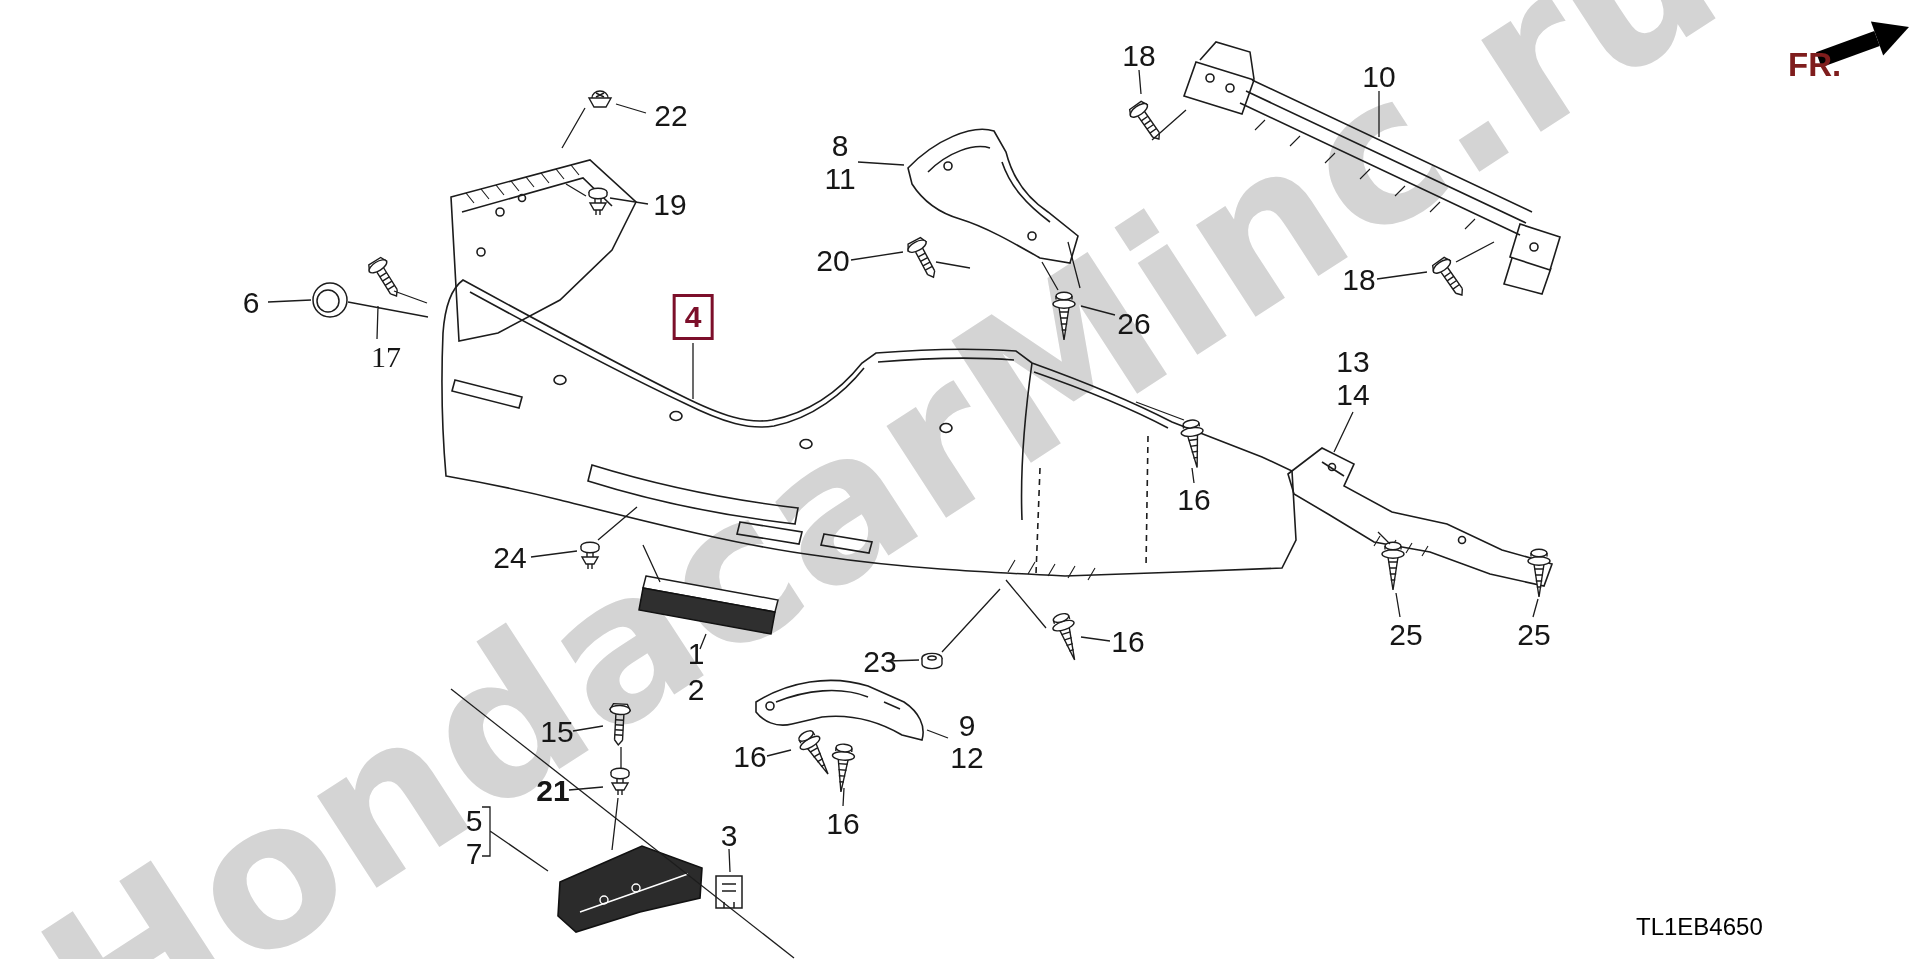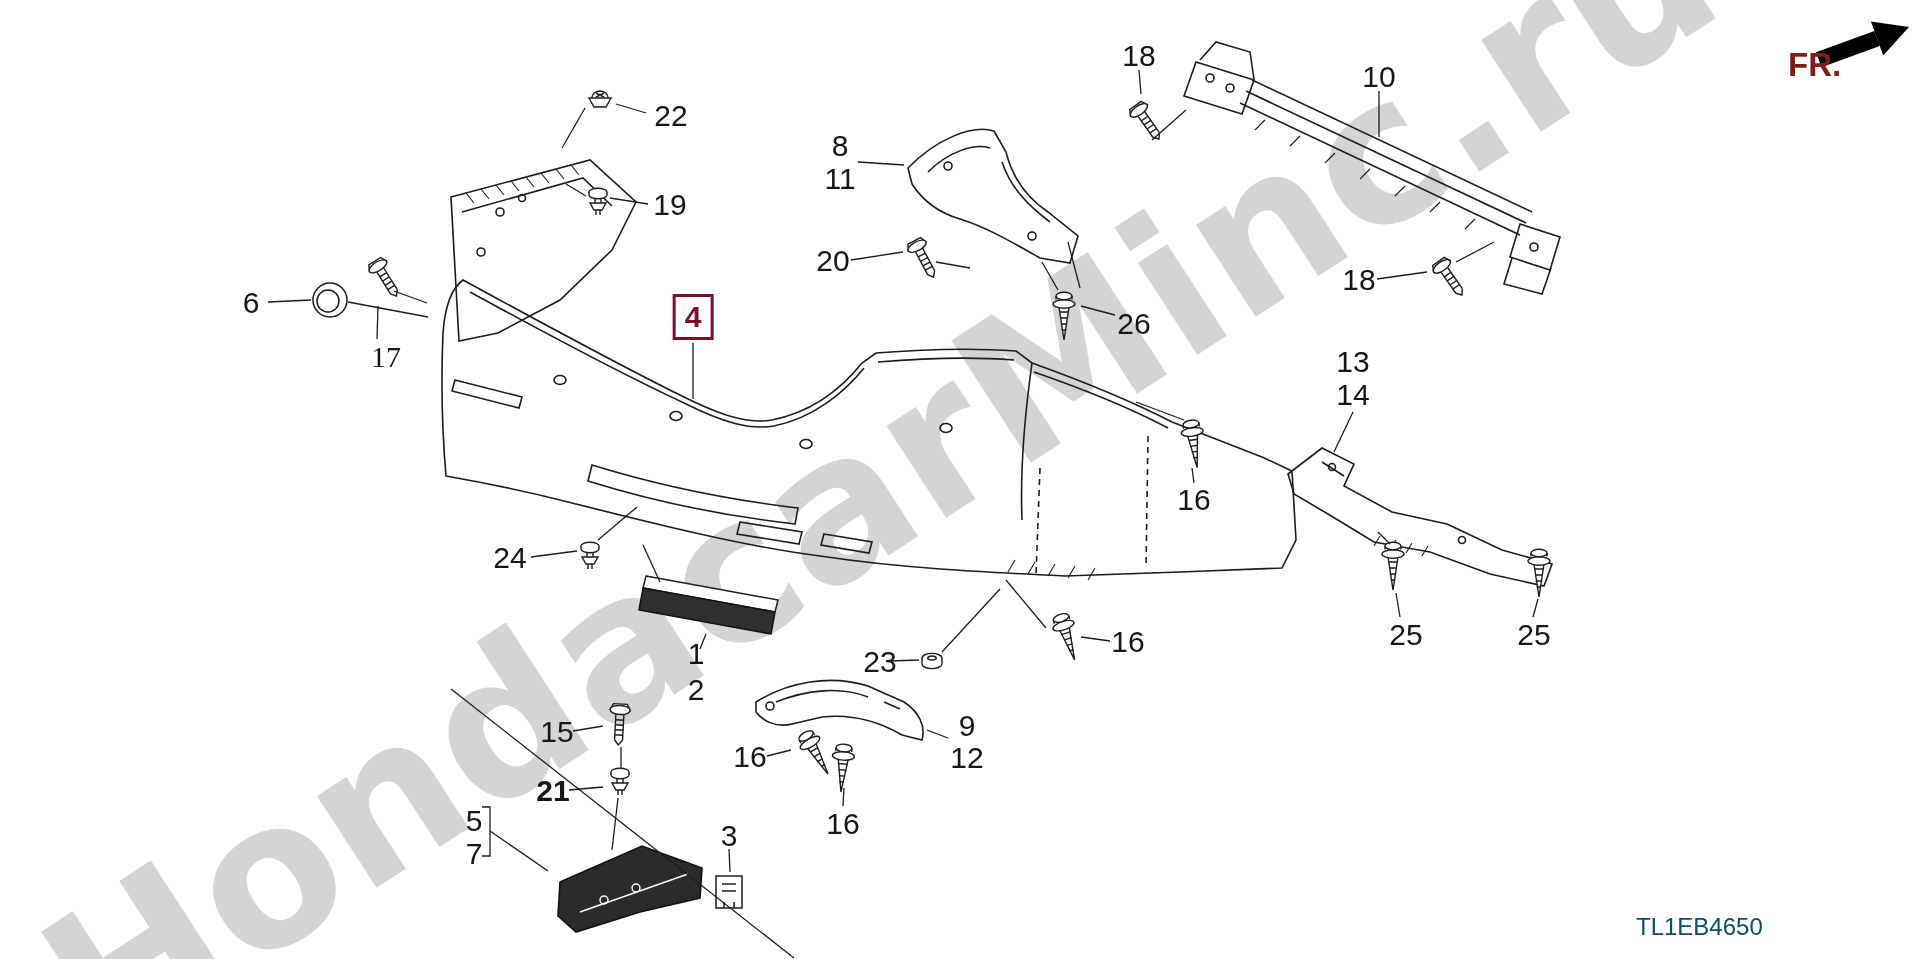--- a/index.html
+++ b/index.html
@@ -11,21 +11,21 @@
              color:var(--wm-color,#d4d4d4);z-index:0;user-select:none;
              font-family:"DejaVu Sans",sans-serif;}
   svg.art{position:absolute;left:0;top:0;z-index:1;}
   #labels-layer{position:absolute;left:0;top:0;width:100%;height:100%;z-index:2;}
   .part-label{position:absolute;transform:translate(-50%,-50%);
               font-size:30px;color:#161616;line-height:1;cursor:pointer;}
   .part-label.boxed{border:3px solid var(--hl-color,#7c0f2a);color:var(--hl-color,#7c0f2a);
                     padding:5px 9px;font-weight:bold;background:#fff;}
   .fr-label{position:absolute;left:1768px;top:46px;font-size:33px;font-weight:bold;
             color:#7f1d1d;z-index:2;margin-left:20px;}
-  .diagram-code{position:absolute;left:1636px;top:913px;font-size:24px;color:#0c4a6e;z-index:2;}
+  .diagram-code{position:absolute;left:1636px;top:913px;font-size:24px;color:#000000;z-index:2;}
 </style>
 </head>
 <body>
 
 <div class="stage">
 
   <div class="watermark">HondacarMinc.ru</div>
 
   <svg class="art" width="1920" height="959" viewBox="0 0 1920 959">
     <defs>

